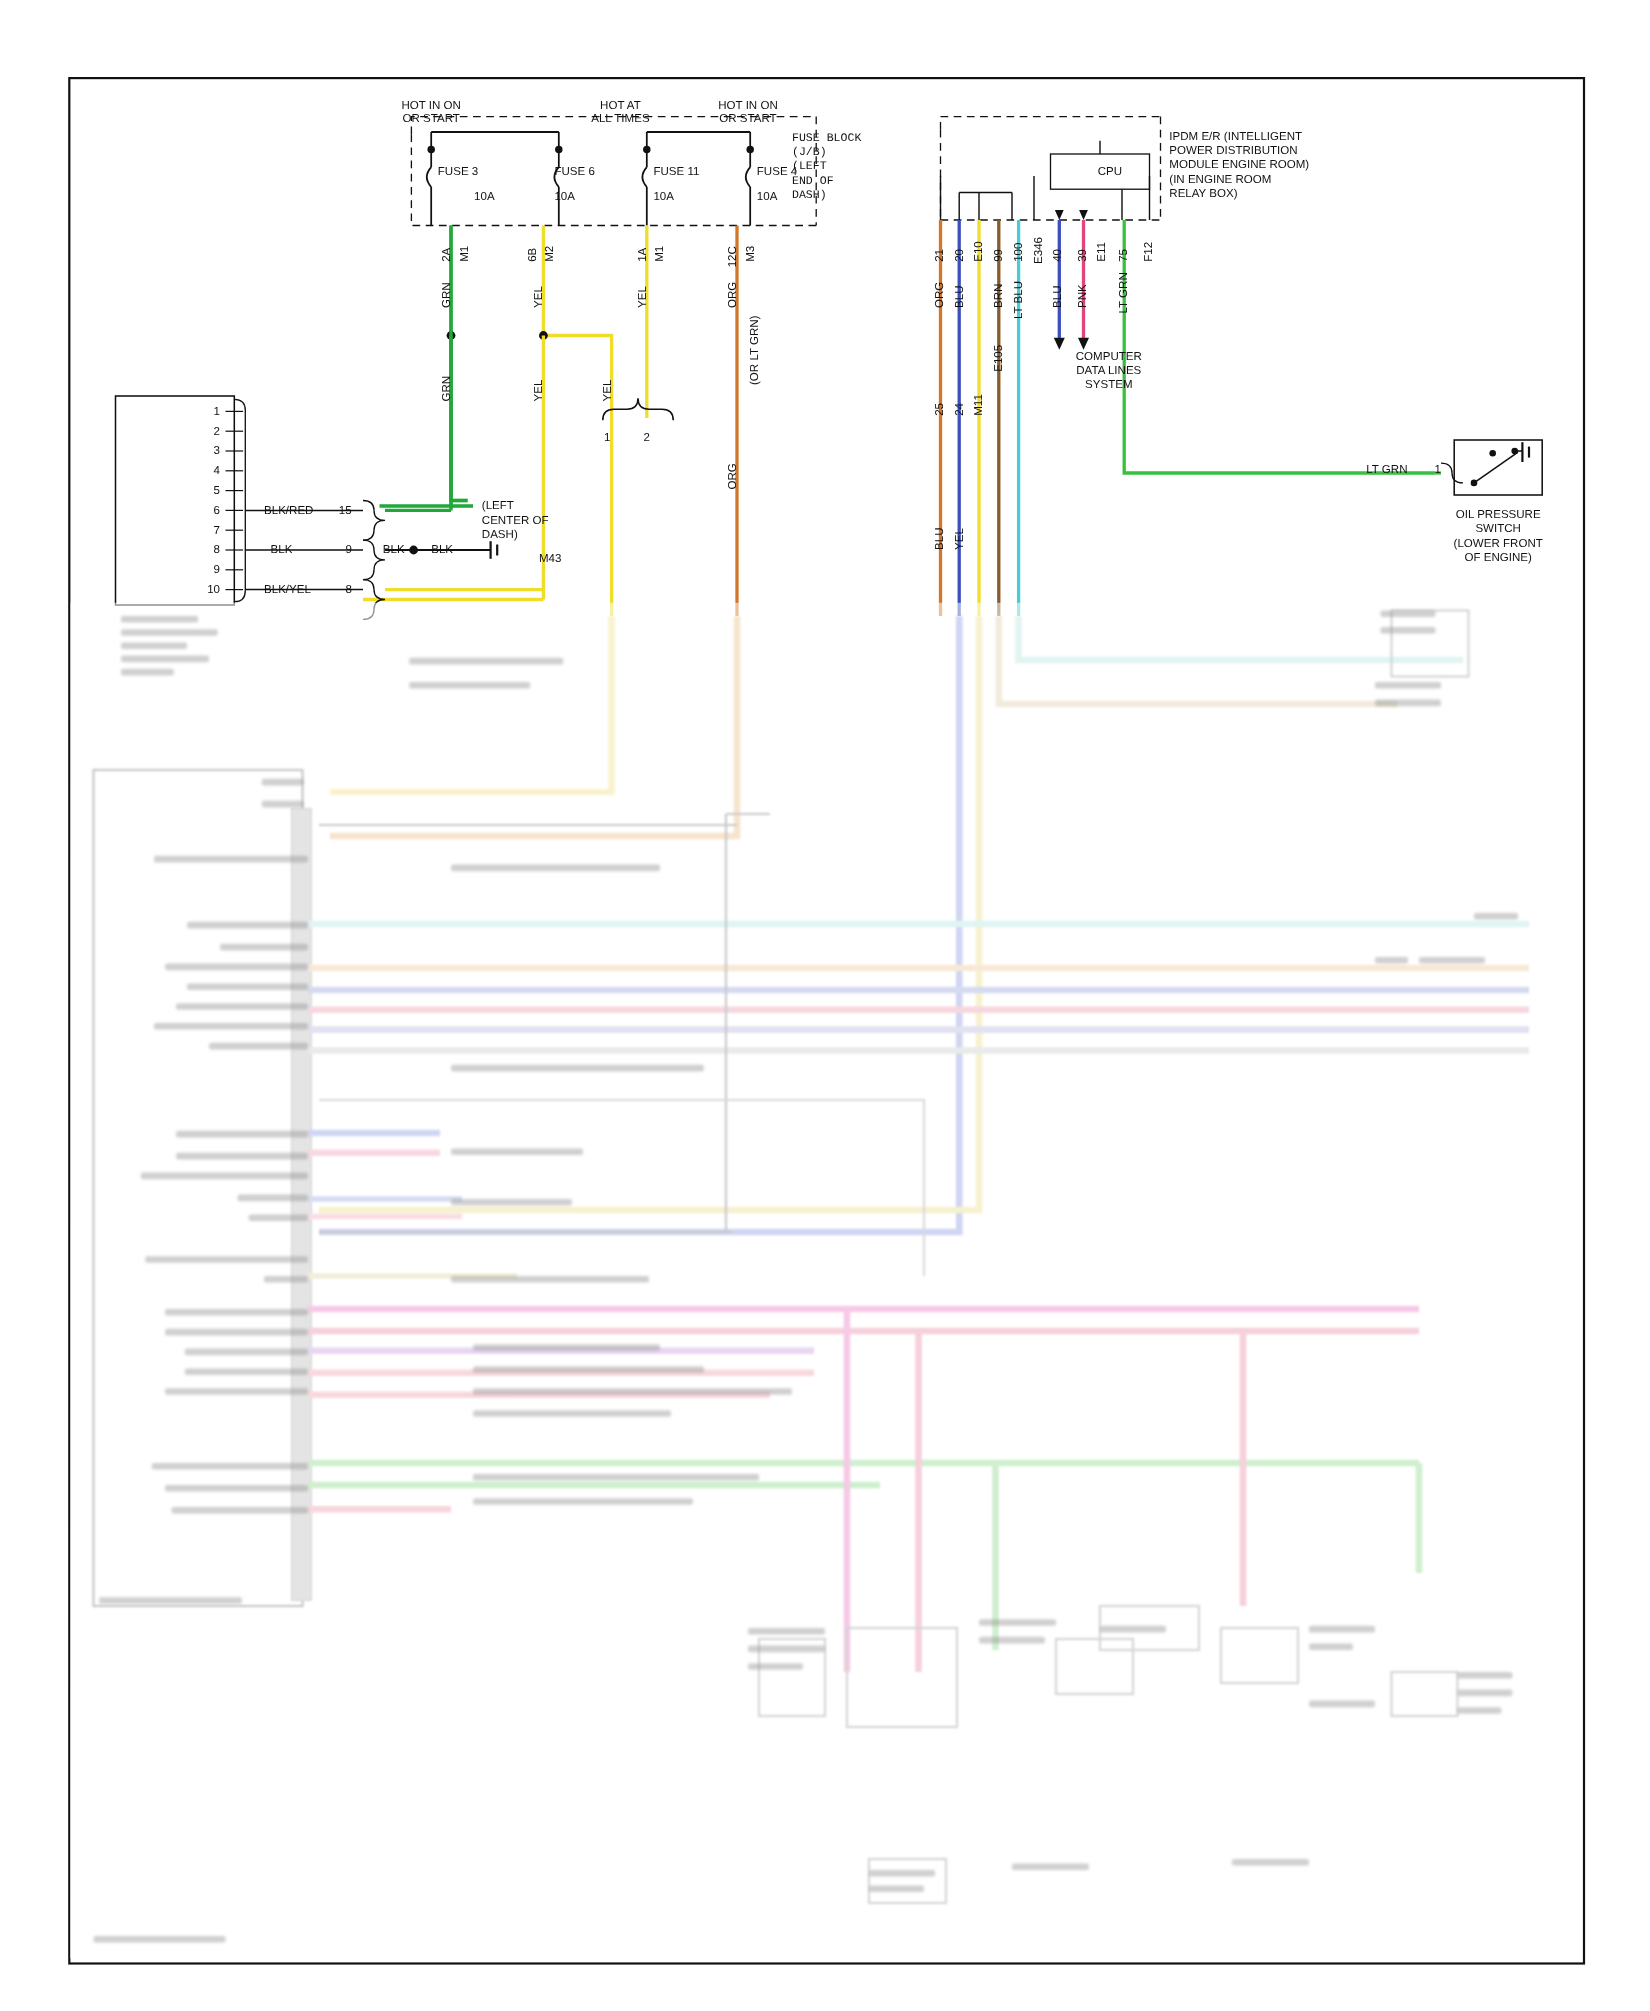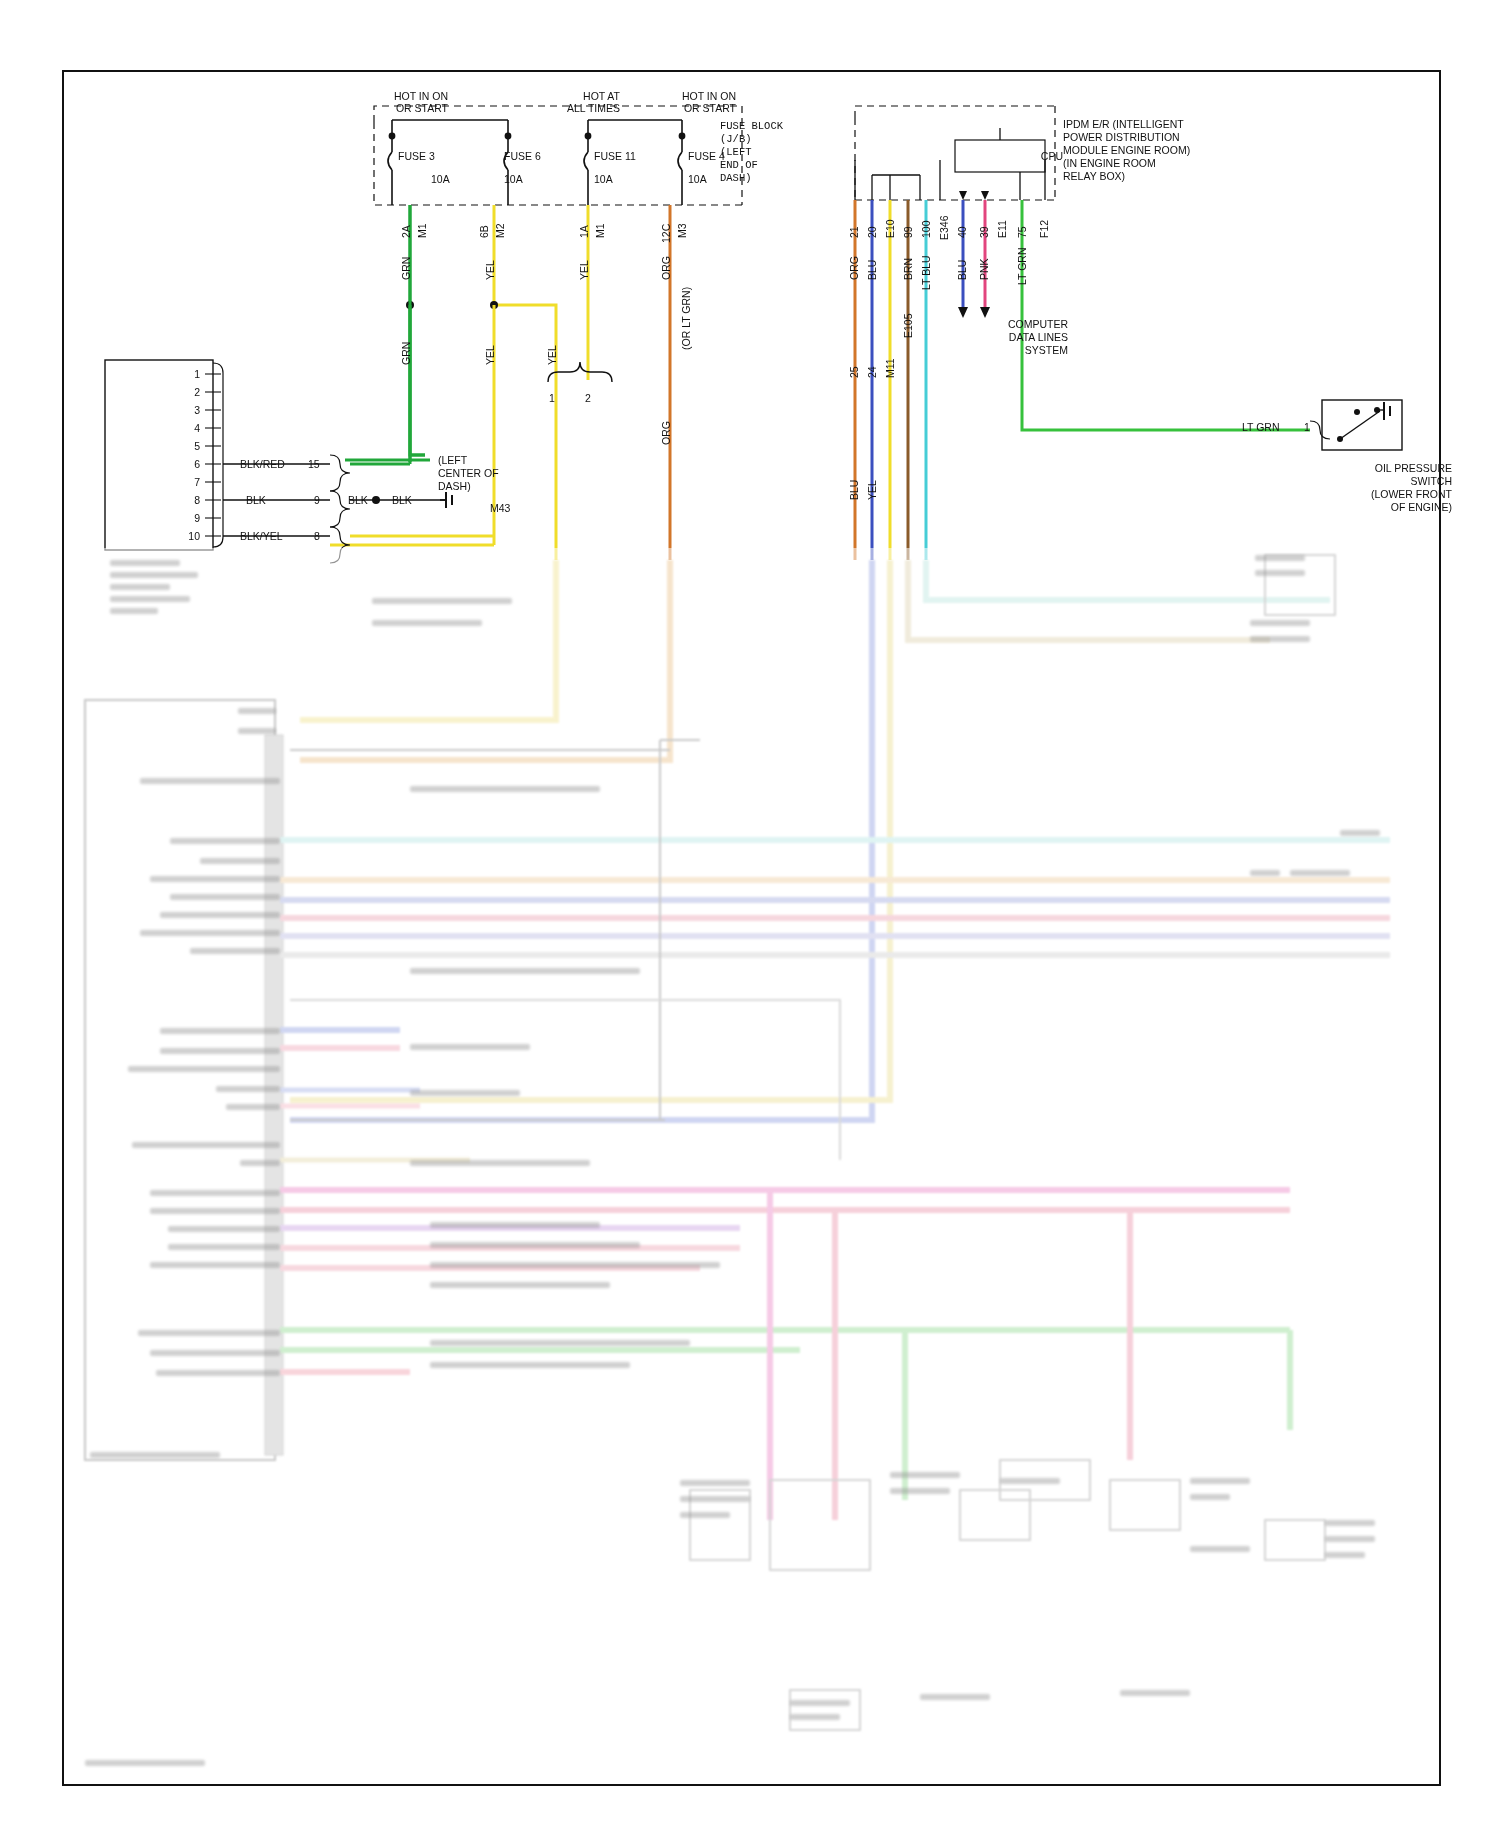--- a/index.html
+++ b/index.html
@@ -3,21 +3,21 @@
 <meta charset="utf-8">
 <style>
   html,body{margin:0;padding:0;background:#ffffff;}
   body{font-family:"Liberation Sans", sans-serif;}
   #page{position:relative;width:1500px;height:1828px;background:#ffffff;overflow:hidden;}
   
   .frame{position:absolute;left:62px;top:70px;width:1375px;height:1712px;border:2px solid #111;background:#fff;}
   
   .fade{position:absolute;left:64px;top:548px;width:1371px;height:1232px;background:linear-gradient(to bottom, rgba(255,255,255,0.55), rgba(255,255,255,0.80));pointer-events:none;}
   .lbl{position:absolute;font-size:10.5px;color:#111;line-height:12px;white-space:pre;}
-  .lbl.c{text-align:right;}
+  .lbl.c{text-align:center;}
   .lbl.r{text-align:right;}
   .vlbl{position:absolute;font-size:10.5px;color:#111;white-space:nowrap;transform-origin:0 0;transform:rotate(-90deg);}
   svg.overlay{position:absolute;left:0;top:0;width:1500px;height:1828px;pointer-events:none;}
   .blur{filter:blur(1.1px);opacity:.55;}
   .blur2{filter:blur(1.6px);opacity:.42;}
 </style>
 </head>
 <body>
 
 <div id="page">

